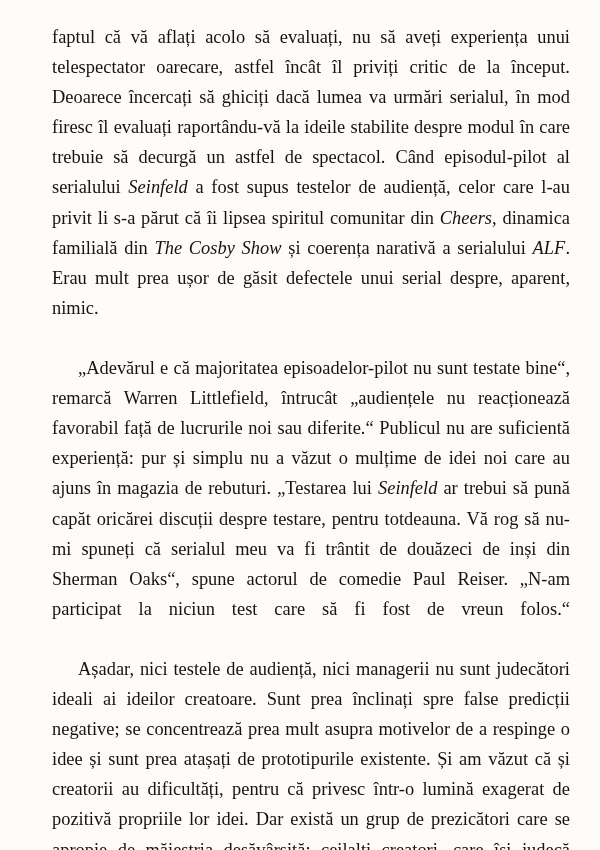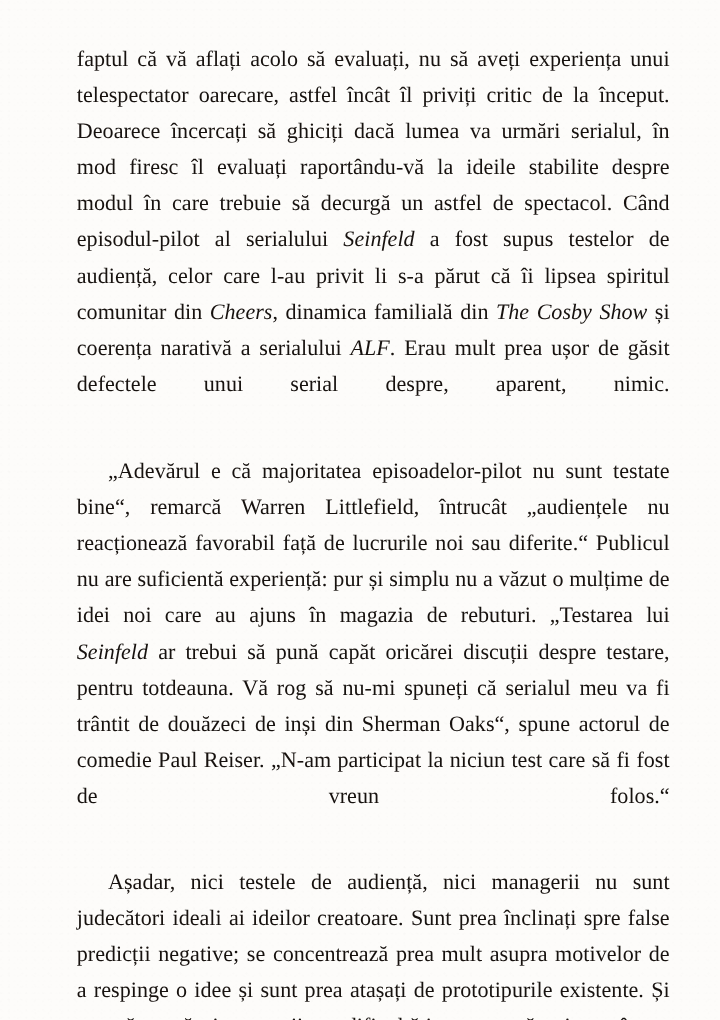--- a/index.html
+++ b/index.html
@@ -19,21 +19,21 @@
     width: 600px;
     height: 850px;
     box-sizing: border-box;
     padding: 22px 30px 18px 52px;
     background: #fdfcfa;
   }
   .text-column {
     width: 100%;
   }
   p.para {
-    margin: 12px;
+    margin: 0;
     font-size: 18.4px;
     line-height: 30.1px;
     text-align: justify;
     text-justify: inter-word;
     letter-spacing: 0.02px;
     word-spacing: 0.2px;
     color: #17120f;
     hyphens: manual;
     -webkit-hyphens: manual;
   }

